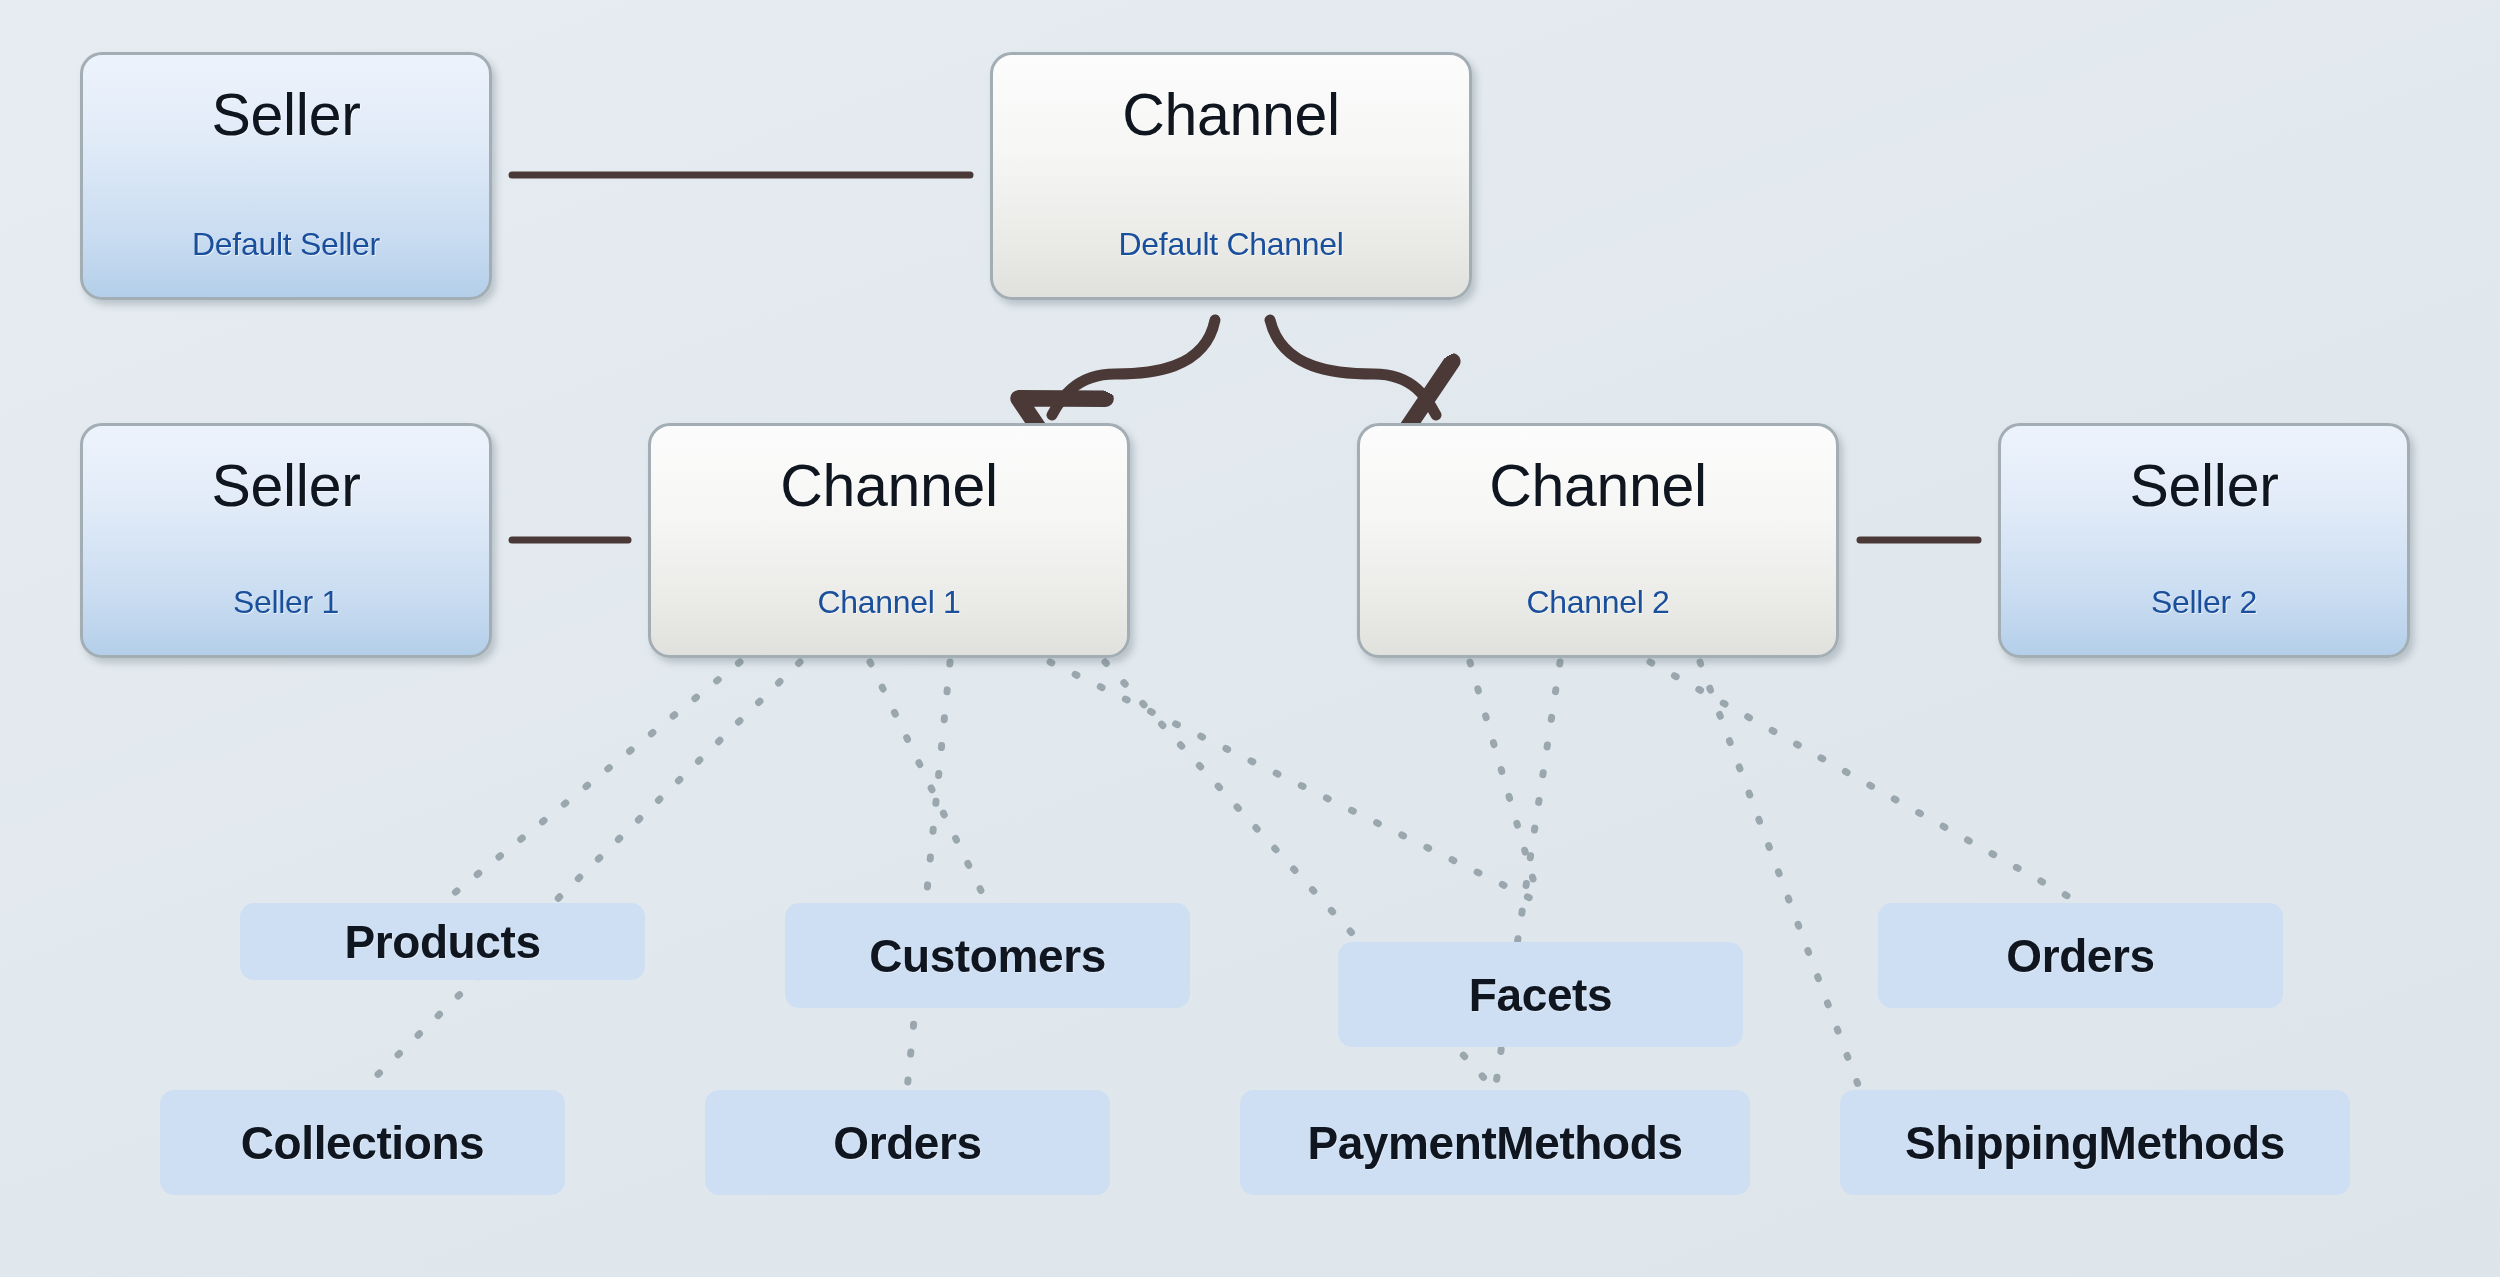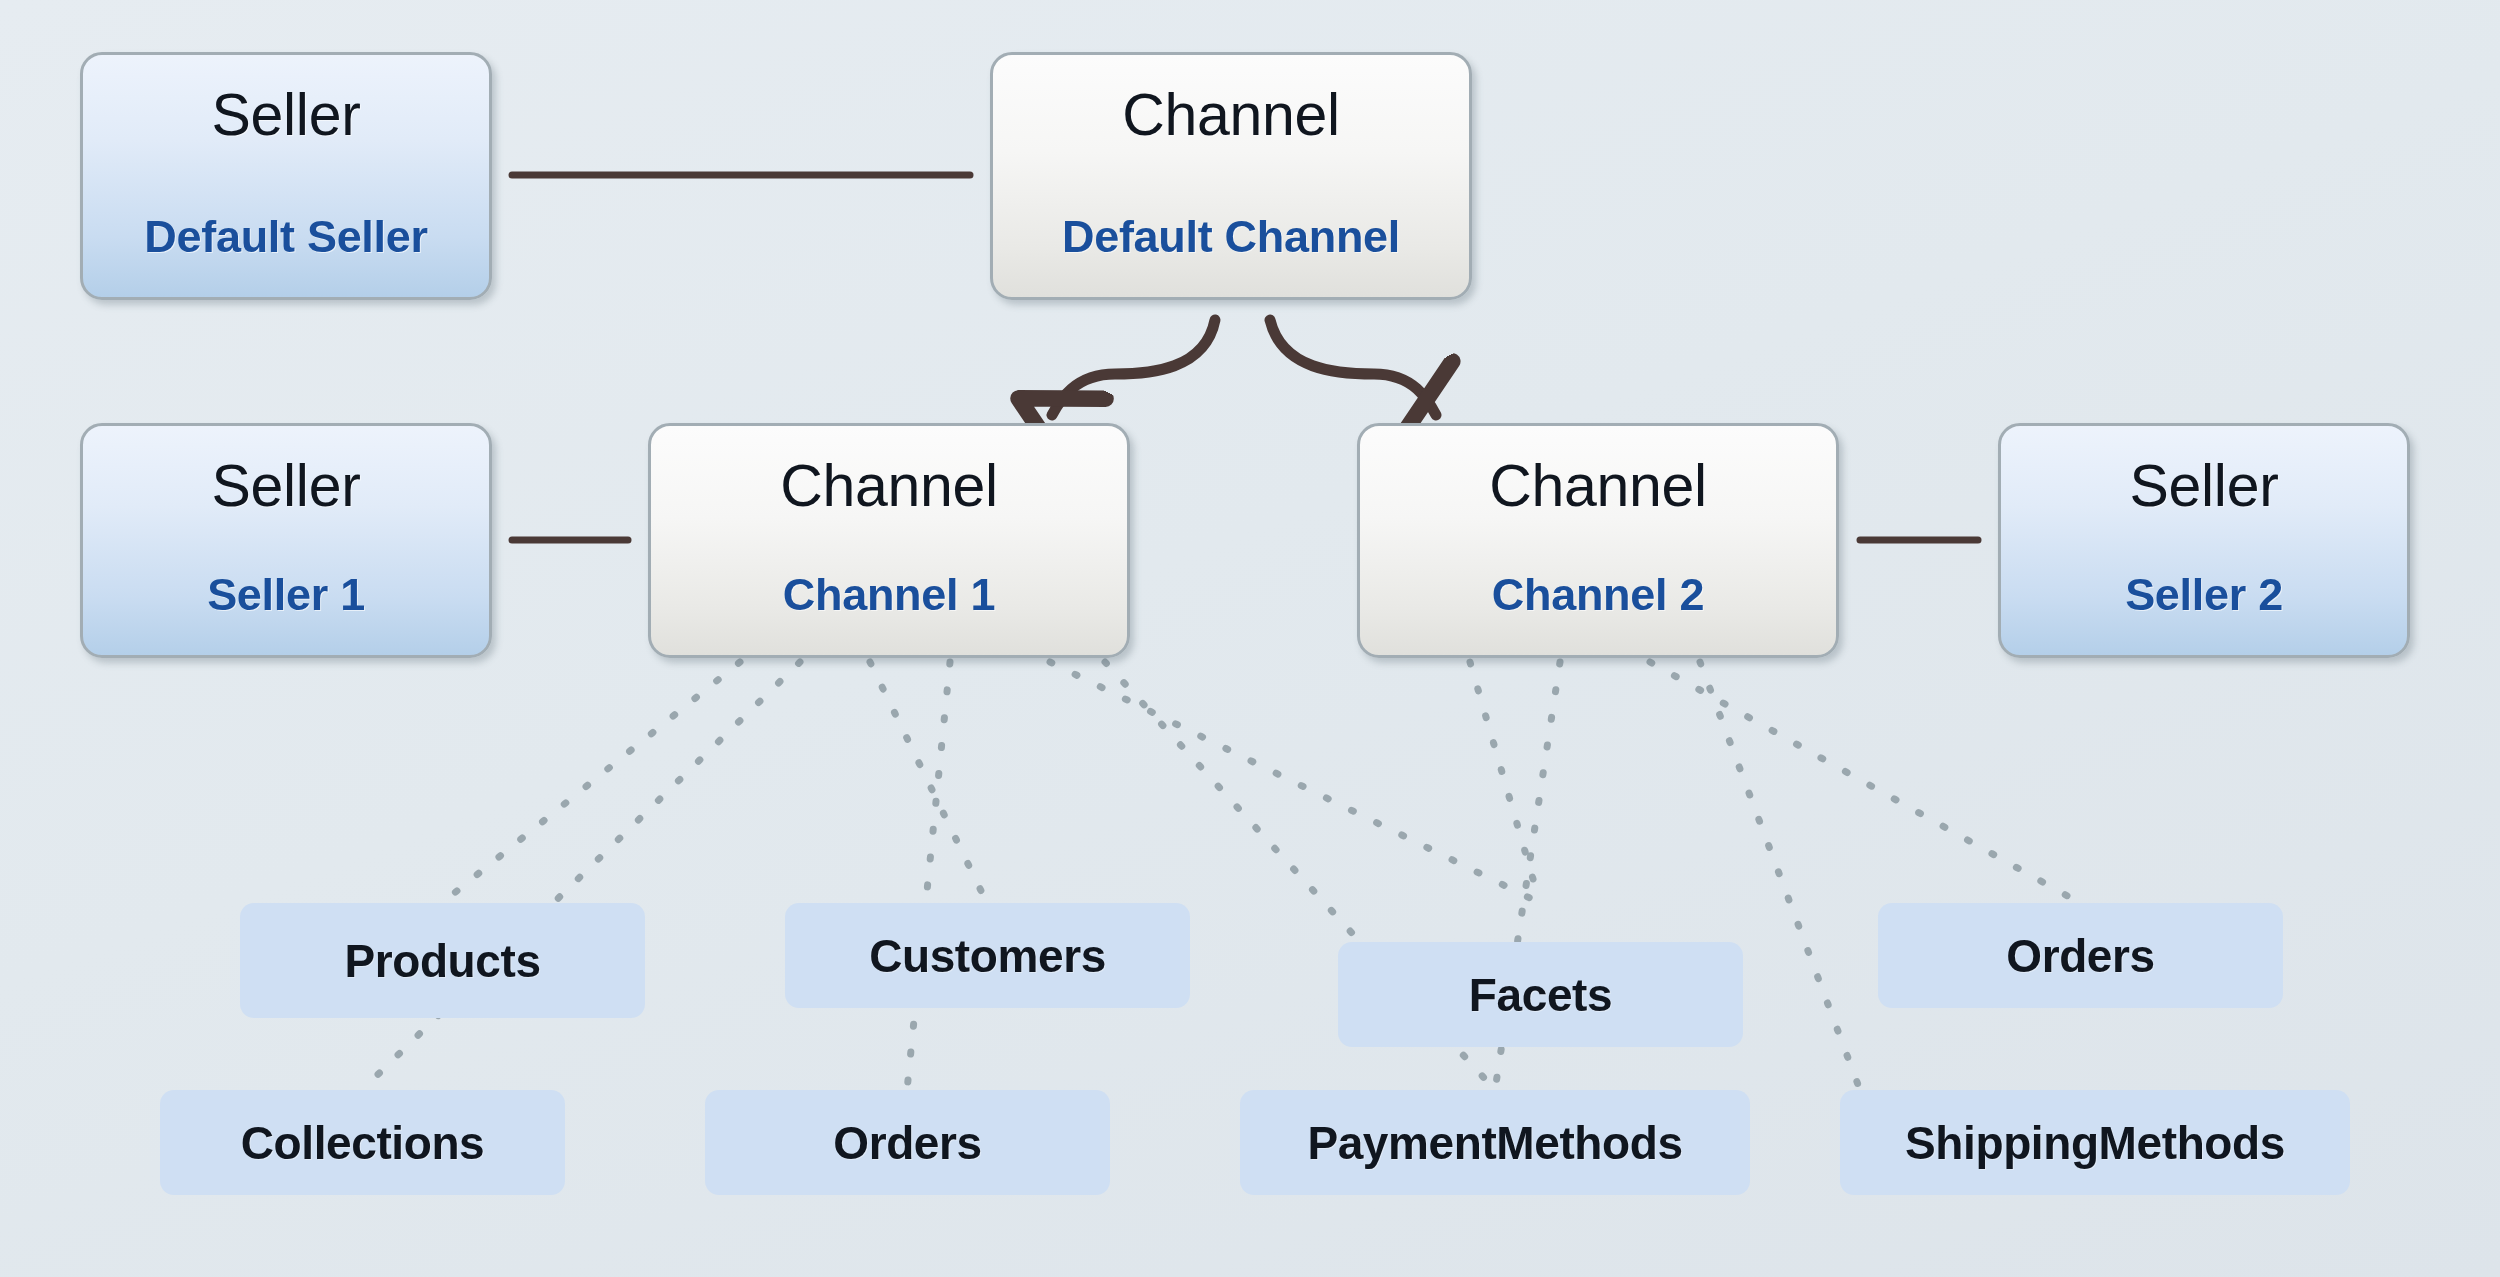--- a/index.html
+++ b/index.html
@@ -50,22 +50,22 @@
   }
   .node .type {
     font-size: 59px;
     font-weight: normal;
     color: #10161f;
     letter-spacing: -0.3px;
     text-shadow: 1px 1px 0px rgba(255,255,255,0.55);
     white-space: nowrap;
   }
   .node .name {
-    font-size: 45px;
-    font-weight: bold;
+    font-size: 32px;
+    font-weight: normal;
     color: #1a4f9c;
     letter-spacing: -0.3px;
     text-shadow: 1px 1px 0px rgba(255,255,255,0.6);
     white-space: nowrap;
   }
 
   
   .entity {
     position: absolute;
     box-sizing: border-box;
@@ -145,21 +145,21 @@
   <div class="node channel" style="left:1357px; top:423px; width:482px; height:235px;">
     <div class="type">Channel</div>
     <div class="name">Channel 2</div>
   </div>
 
   <div class="node seller" style="left:1998px; top:423px; width:412px; height:235px;">
     <div class="type">Seller</div>
     <div class="name">Seller 2</div>
   </div>
 
-  <div class="entity" style="left:240px; top:903px; width:405px; height:115px;">
+  <div class="entity" style="left:240px; top:903px; width:405px; height:77px;">
     <span>Products</span>
   </div>
 
   <div class="entity" style="left:785px; top:903px; width:405px; height:105px;align-items:center;">
     <span>Customers</span>
   </div>
 
   <div class="entity" style="left:1338px; top:942px; width:405px; height:105px;">
     <span>Facets</span>
   </div>

